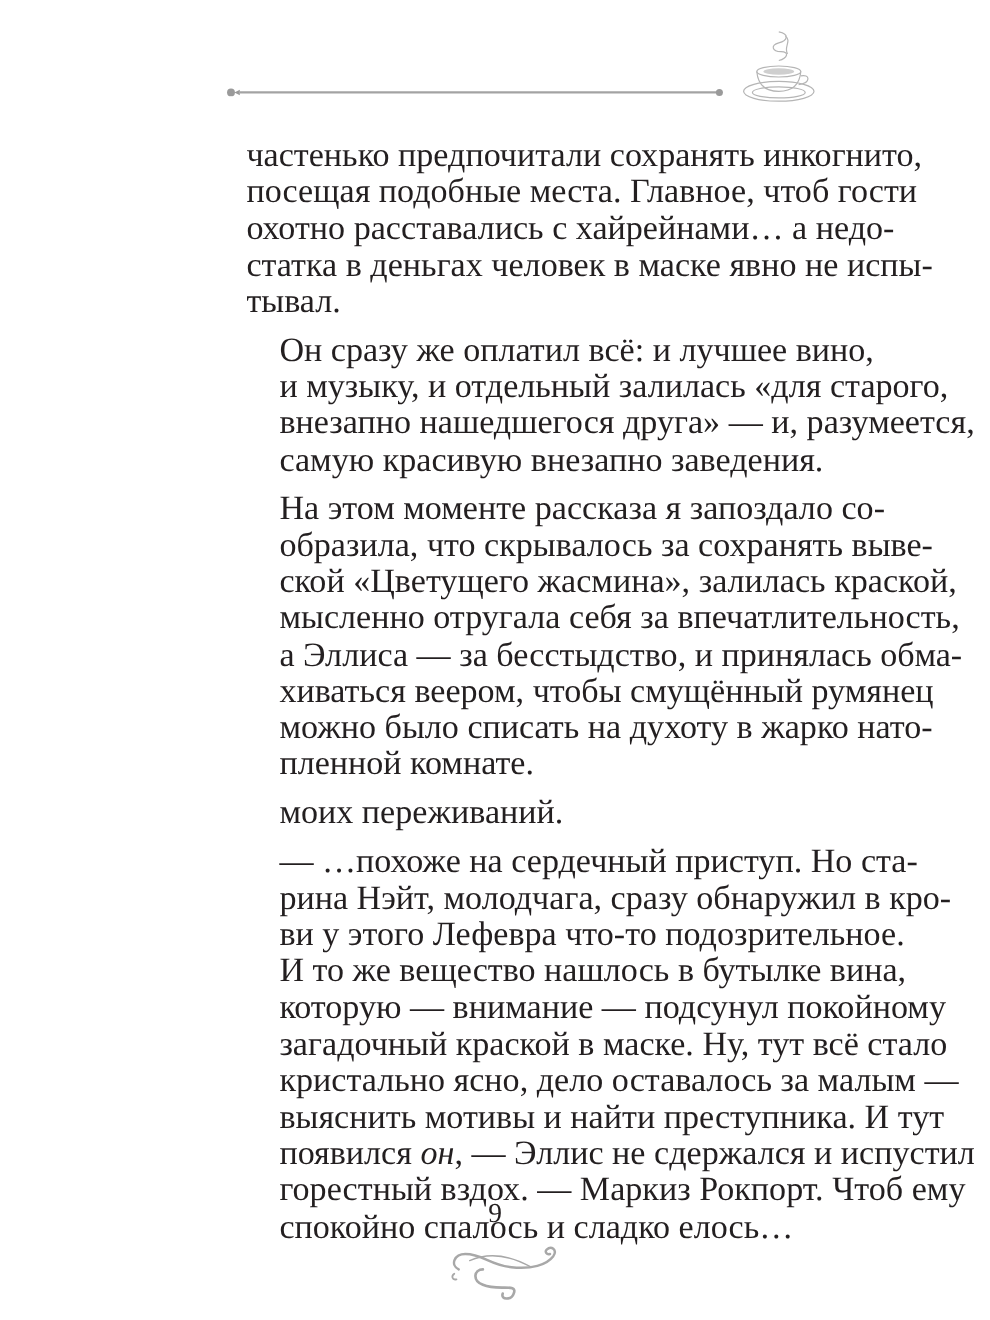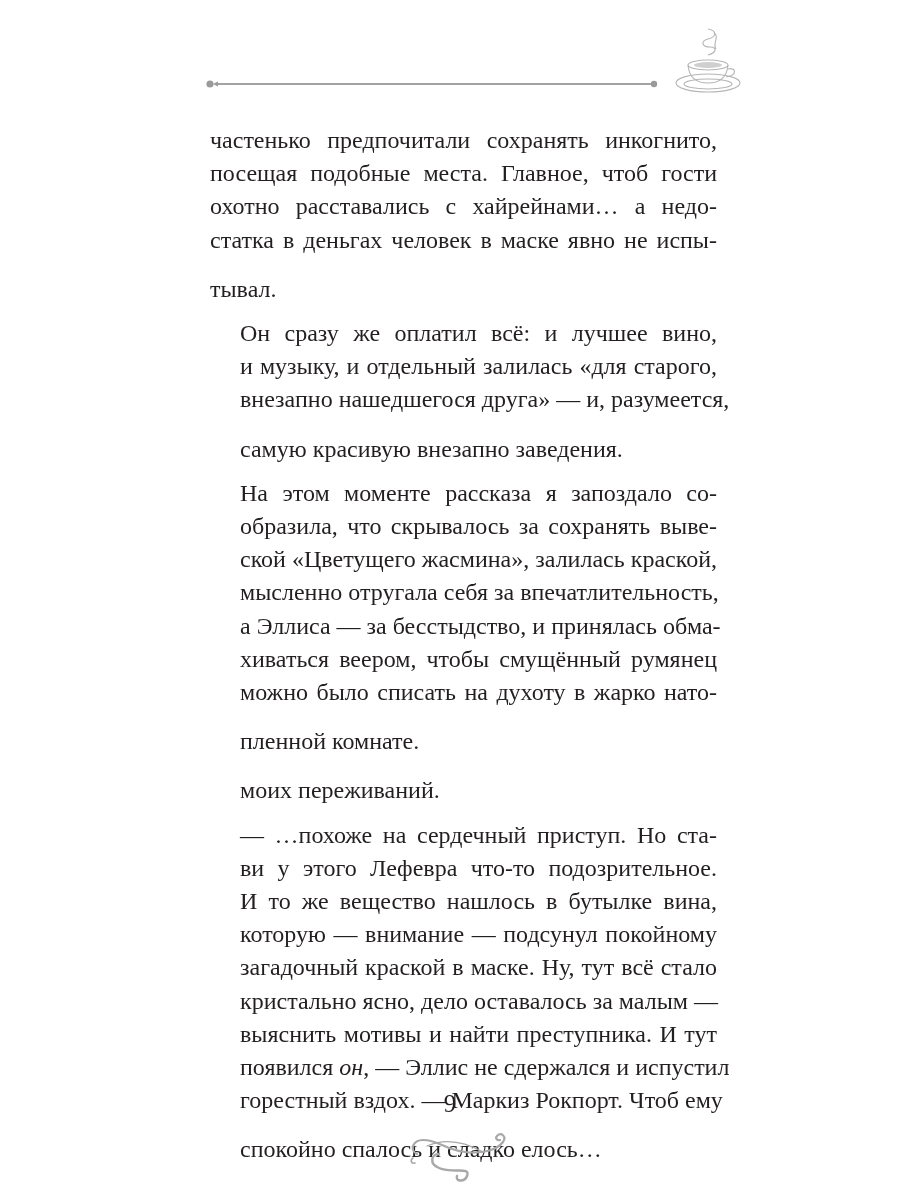--- a/index.html
+++ b/index.html
@@ -3,27 +3,27 @@
 <meta charset="utf-8">
 <style>
   html, body { margin: 0; padding: 0; }
   body {
     width: 900px; height: 1200px; background: #ffffff; position: relative; overflow: hidden;
     font-family: "Liberation Serif", "DejaVu Serif", serif; color: #231f20;
   }
   .header-rule { position: absolute; left: 205px; top: 80px; width: 453px; height: 8px; }
   .cup { position: absolute; left: 668px; top: 25px; width: 80px; height: 72px; }
   .text {
-    position: absolute; left: 210px; top: 124px; width: 507px;
-    font-size: 24px; line-height: 33.2px; text-align: justify;
+    position: absolute; left: 224px; top: 124px; width: 507px;
+    font-size: 31px; line-height: 33.2px; text-align: justify;
   }
   .text p { margin: 0 0 11px 0; text-indent: 30px; }
   .text p.noindent { text-indent: 0; }
   .text .ln { display: block; text-align-last: justify; white-space: nowrap; }
-  .text .ln.last { text-align-last: left; margin-top: 16px; }
+  .text .ln.last { text-align-last: left; }
   .pageno {
     position: absolute; left: 0; width: 900px; top: 1090px; text-align: center;
     font-size: 25px;
   }
   .flourish { position: absolute; left: 405px; top: 1124px; width: 110px; height: 60px; }
 </style>
 </head>
 <body>
 
 <svg class="header-rule" viewBox="0 0 453 8">
@@ -66,20 +66,21 @@
     <span class="ln">а Эллиса — за бесстыдство, и принялась обма-</span>
     <span class="ln">хиваться веером, чтобы смущённый румянец</span>
     <span class="ln">можно было списать на духоту в жарко нато-</span>
     <span class="ln last">пленной комнате.</span>
   </p>
   <p>
     <span class="ln last">моих переживаний.</span>
   </p>
   <p>
     <span class="ln">— …похоже на сердечный приступ. Но ста-</span>
+    <span class="ln">рина Нэйт, молодчага, сразу обнаружил в кро-</span>
     <span class="ln">ви у этого Лефевра что-то подозрительное.</span>
     <span class="ln">И то же вещество нашлось в бутылке вина,</span>
     <span class="ln">которую — внимание — подсунул покойному</span>
     <span class="ln">загадочный краской в маске. Ну, тут всё стало</span>
     <span class="ln">кристально ясно, дело оставалось за малым —</span>
     <span class="ln">выяснить мотивы и найти преступника. И тут</span>
     <span class="ln"><span>появился </span><em>он</em><span>, — Эллис не сдержался и испустил</span></span>
     <span class="ln">горестный вздох. — Маркиз Рокпорт. Чтоб ему</span>
     <span class="ln last">спокойно спалось и сладко елось…</span>
   </p>

